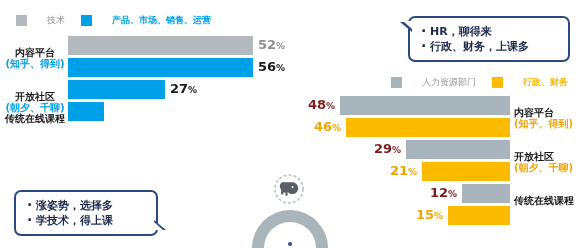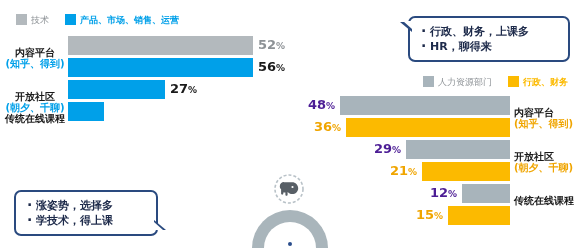--- a/index.html
+++ b/index.html
@@ -30,22 +30,22 @@
     display: flex;
     align-items: center;
     gap: 6px;
     font-size: 9px;
     white-space: nowrap;
   }
   .legend-left  { left: 16px;  top: 14px; }
   .legend-right { right: 12px; top: 76px; }
   .legend-item {
     display: flex;
-    align-items: flex-start;
-    gap: 4px;
+    align-items: center;
+    gap: 20px;
     margin-right: 10px;
   }
   .swatch {
     width: 11px;
     height: 11px;
     display: inline-block;
     flex: none;
   }
   .sw-gray-blue { background: #b3b9bd; }
   .sw-blue      { background: #00a0e9; }
@@ -89,21 +89,21 @@
   .val {
     font-size: 13px;
     font-weight: bold;
     padding: 0 5px;
     white-space: nowrap;
     line-height: 19px;
   }
   .val .pct { font-size: 9px; }
   .val.g { color: #8d9296; }
   .val.b { color: #1a1a1a; }
-  .val.gr { color: #4c1d95; }
+  .val.gr { color: #7f1d1d; }
   .val.y { color: #f0a500; }
 
   
   .bars-left  { margin-left: 68px; }
   .bars-right { margin-right: 70px; }
 
   
   .cat {
     position: absolute;
     font-size: 10px;
@@ -305,21 +305,21 @@
       <div class="cat cat-right" style="top:11px;">
         <span>内容平台</span>
         <span class="sub">(知乎、得到)</span>
       </div>
       <div class="bar-line rtl bars-right">
         <div class="bar gray-r" style="width:170px;"></div>
         <div class="val gr"><span>48</span><span class="pct">%</span></div>
       </div>
       <div class="bar-line rtl bars-right">
         <div class="bar yellow" style="width:164px;"></div>
-        <div class="val y"><span>36</span><span class="pct">%</span></div>
+        <div class="val y"><span>46</span><span class="pct">%</span></div>
       </div>
     </div>
 
     <div class="grp">
       <div class="cat cat-right" style="top:11px;">
         <span>开放社区</span>
         <span class="sub">(朝夕、千聊)</span>
       </div>
       <div class="bar-line rtl bars-right">
         <div class="bar gray-r" style="width:104px;"></div>
@@ -344,22 +344,22 @@
         <div class="bar yellow" style="width:62px;"></div>
         <div class="val y"><span>15</span><span class="pct">%</span></div>
       </div>
     </div>
 
   </div>
 
   <div class="callout callout-right">
     <span class="tail"></span>
     <ul>
+      <li>HR，聊得来</li>
       <li>行政、财务，上课多</li>
-      <li>HR，聊得来</li>
     </ul>
   </div>
 
 </div>
 
 <div class="elephant-badge">
   <svg width="34" height="34" viewBox="0 0 34 34" aria-hidden="true">
     <circle cx="17" cy="17" r="14" fill="none" stroke="#b9c2c8" stroke-width="1.6" stroke-dasharray="3 2"></circle>
     <path d="M12 10c-2.4 0-4.2 1.9-4.2 4.3 0 1.2.5 2.3 1.3 3v4.3c0 .6.5 1.1 1.1 1.1s1.1-.5 1.1-1.1v-1.2h2.1v2.3c0 .6.5 1.1 1.1 1.1s1.1-.5 1.1-1.1V20c1.1 1.3 2.8 2.1 4.6 2.1 3.3 0 6-2.6 6-5.9 0-3.3-2.7-6-6-6H12z" fill="#585f66"></path>
     <circle cx="20.5" cy="15" r="1.1" fill="#ffffff"></circle>

